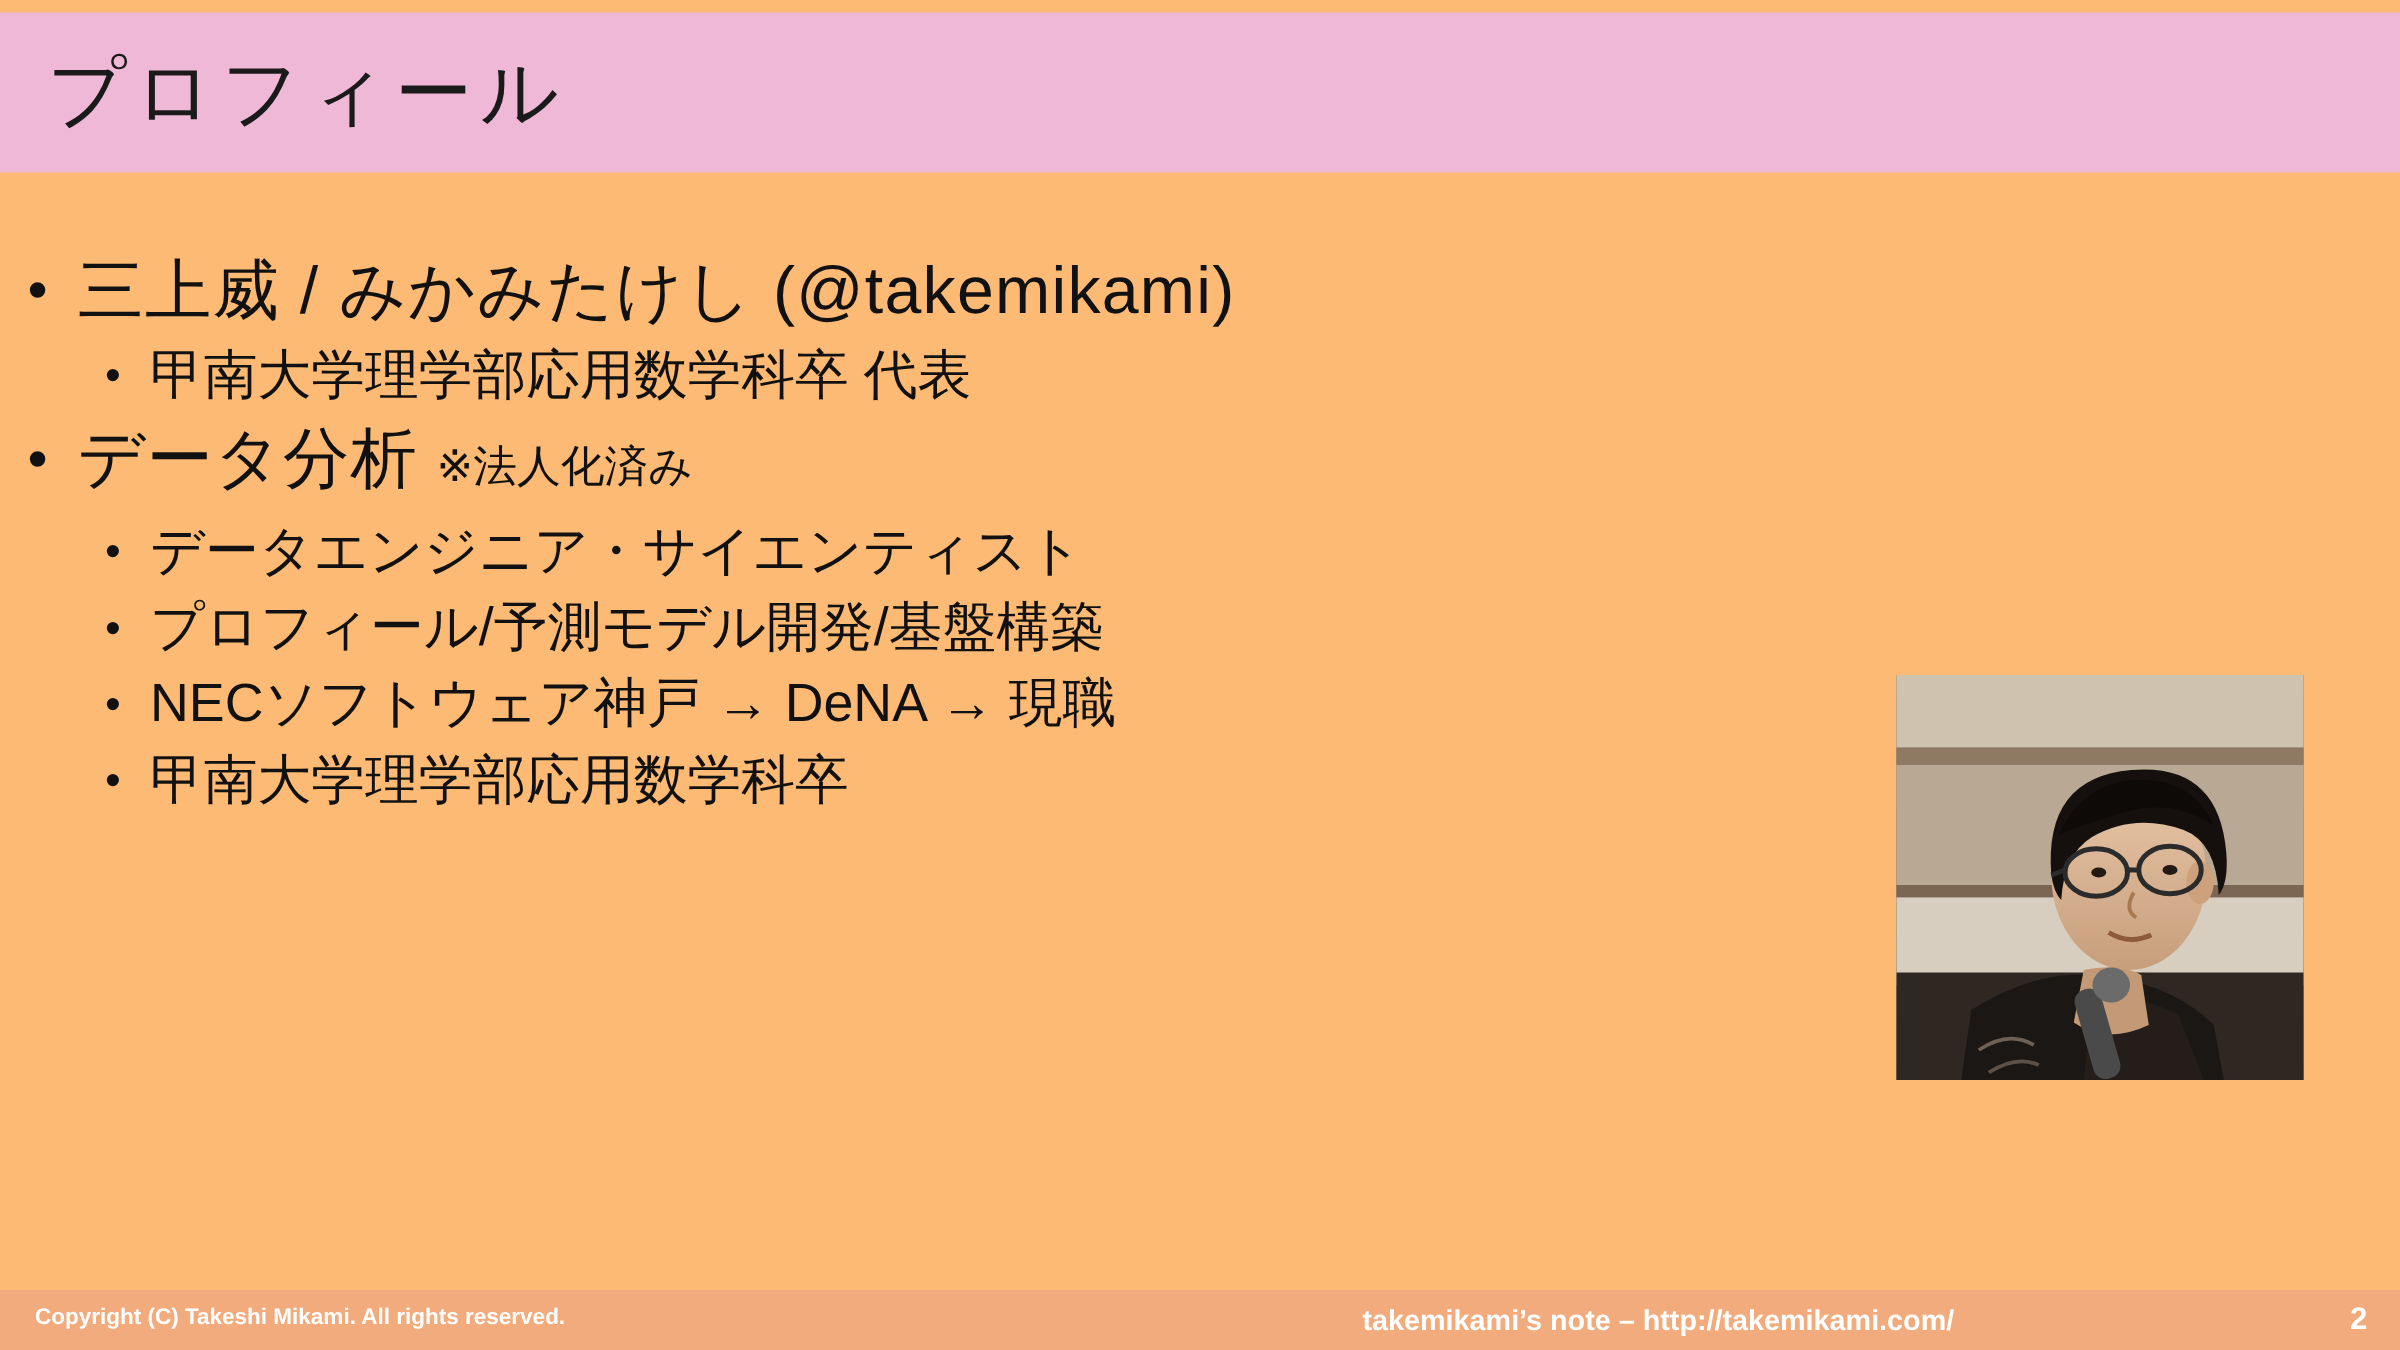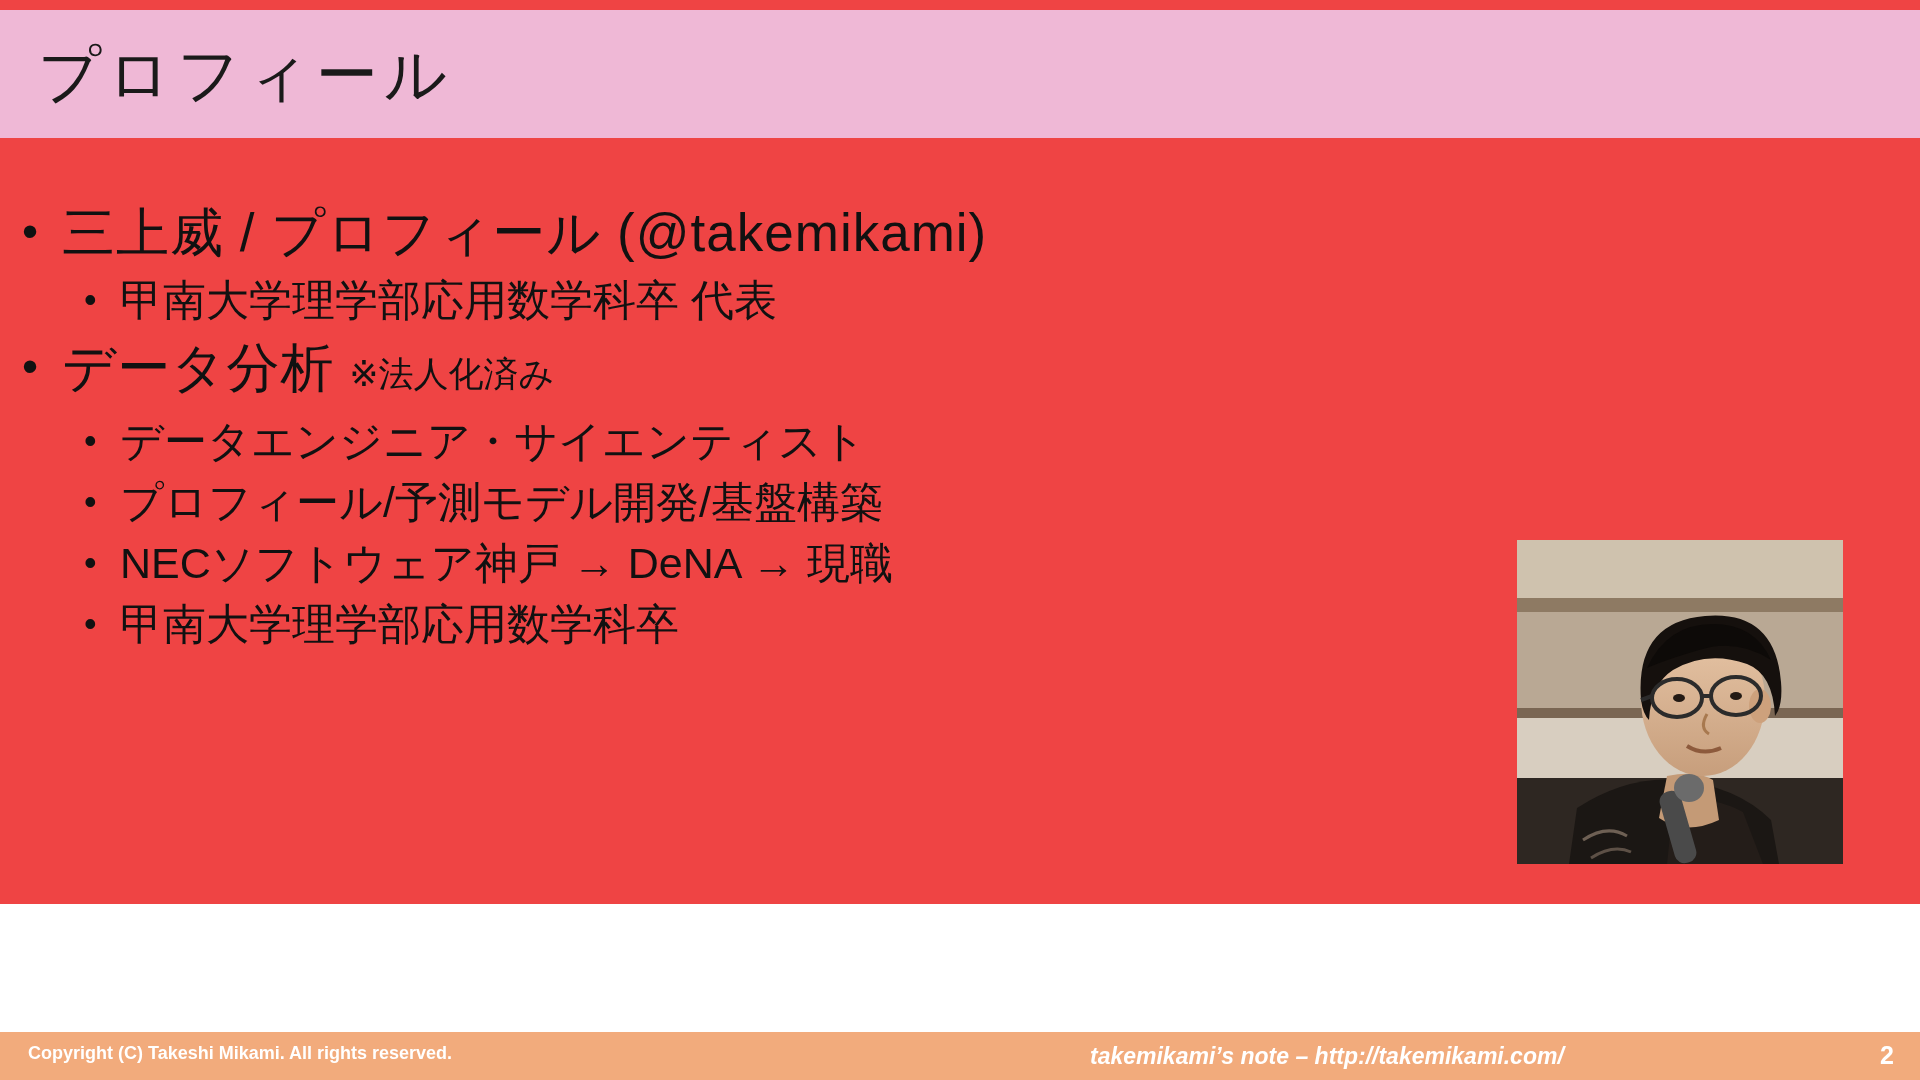--- a/index.html
+++ b/index.html
@@ -11,22 +11,22 @@
     width: 1920px;
     height: 1080px;
     overflow: hidden;
     font-family: "Liberation Sans", "DejaVu Sans", sans-serif;
     -webkit-font-smoothing: antialiased;
   }
 
   .slide {
     position: relative;
     width: 1920px;
-    height: 904px;
-    background: #ef4444;
+    height: 1080px;
+    background: #fdba74;
   }
 
   
   .title-band {
     position: absolute;
     left: 0;
     top: 10px;
     width: 1920px;
     height: 128px;
     background: #efb8d6;
@@ -138,21 +138,20 @@
     white-space: nowrap;
   }
   .footer-center {
     position: absolute;
     left: 1090px;
     top: 11px;
     font-size: 23px;
     color: #ffffff;
     font-weight: 700;
     white-space: nowrap;
-    font-style: italic;
   }
   .footer-page {
     position: absolute;
     right: 26px;
     top: 9px;
     font-size: 25px;
     color: #ffffff;
     font-weight: 700;
   }
 </style>
@@ -162,21 +161,21 @@
 <div class="slide">
 
   <div class="title-band">
     <div class="title-text">プロフィール</div>
   </div>
 
   <div class="content">
     <ul class="lvl1">
 
       <li class="item1">
-        <span class="btxt">三上威 / プロフィール (@takemikami)</span>
+        <span class="btxt">三上威 / みかみたけし (@takemikami)</span>
       </li>
       <ul class="lvl2">
         <li class="item2">
           <span>甲南大学理学部応用数学科卒 代表</span>
         </li>
       </ul>
 
       <li class="item1">
         <span class="btxt">データ分析</span>
         <span class="note">※法人化済み</span>

